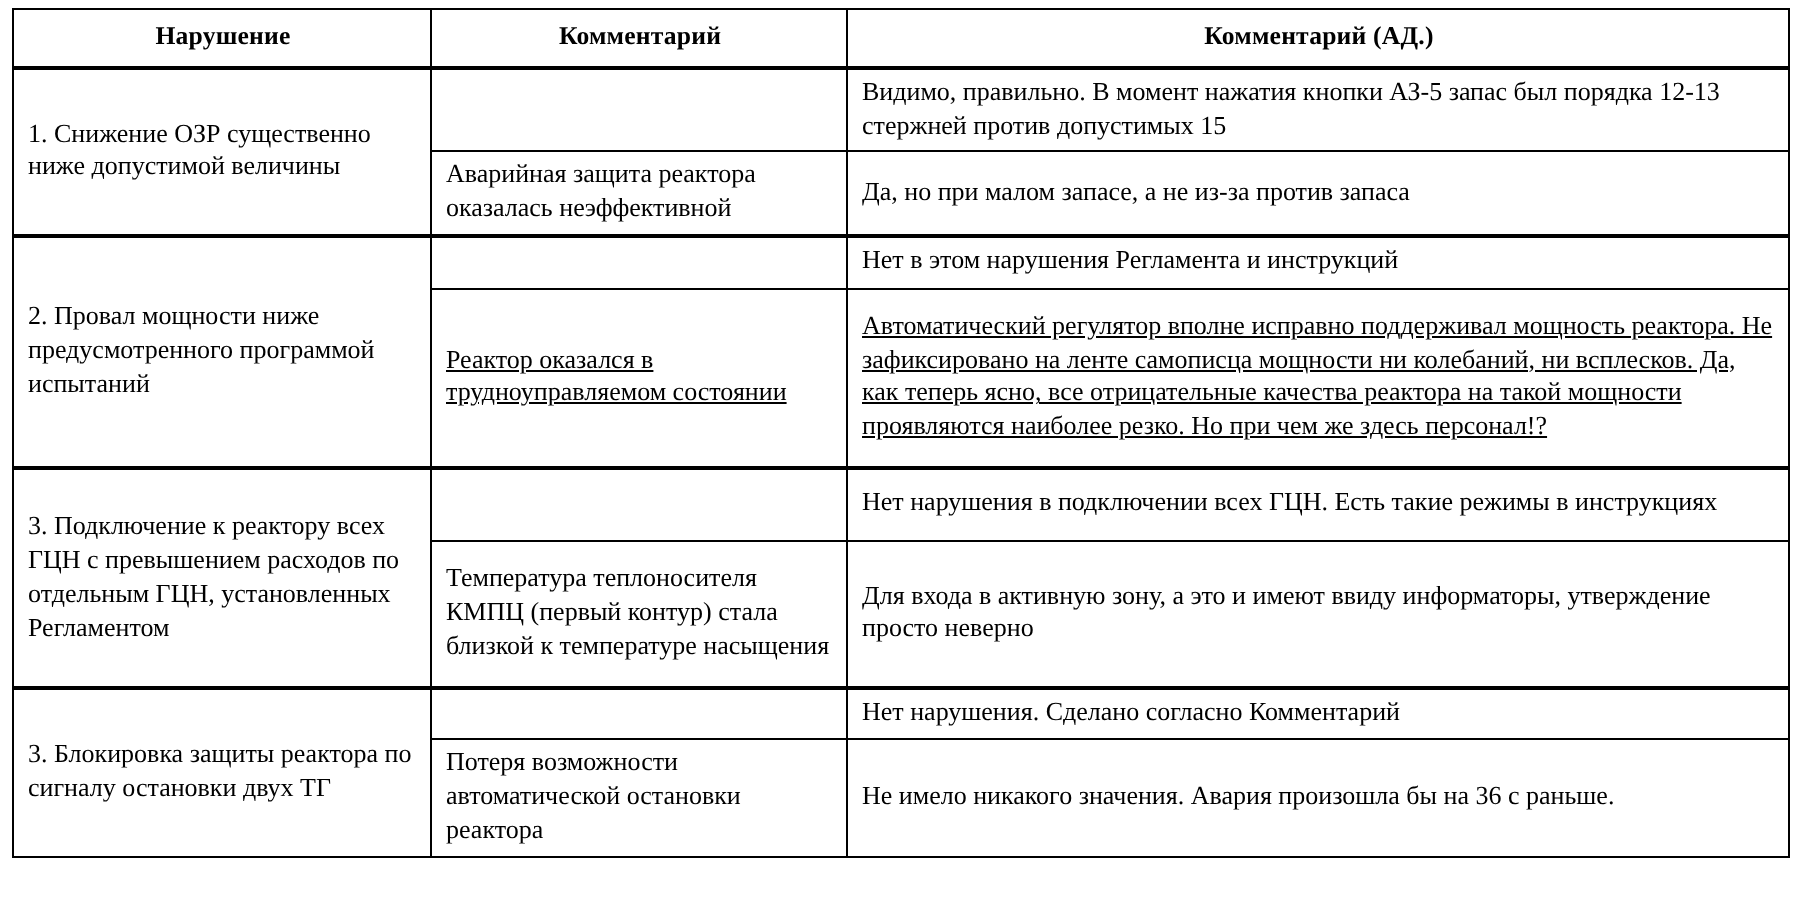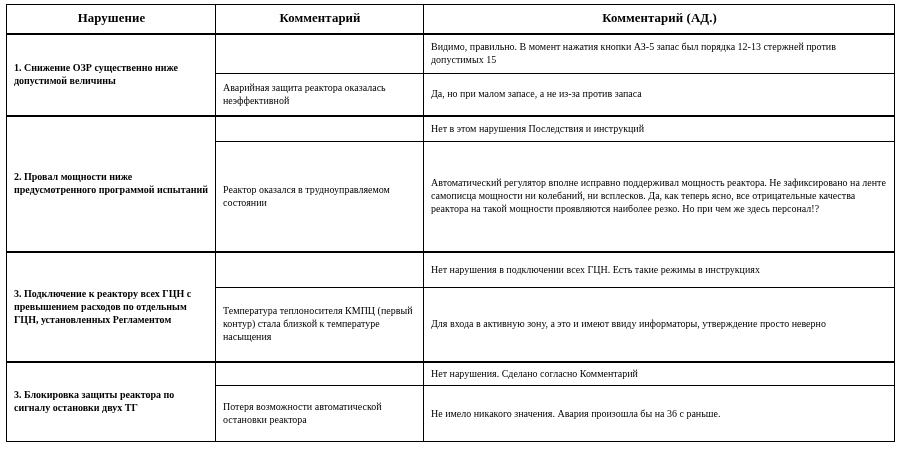--- a/index.html
+++ b/index.html
@@ -36,21 +36,21 @@
 
   table.violations col.c-violation { width: 209px; }
   table.violations col.c-consequence { width: 208px; }
   table.violations col.c-comment { width: 471px; }
 
   table.violations td,
   table.violations th {
     border: 1px solid #000000;
     vertical-align: middle;
     padding: 3px 6px 4px 7px;
-    font-size: 10px;
+    font-size: 13px;
     line-height: 1.30;
     text-align: left;
     box-sizing: border-box;
     background: #ffffff;
   }
 
   table.violations thead th {
     text-align: center;
     font-weight: bold;
     font-size: 12.8px;
@@ -63,40 +63,39 @@
 
   
   tr.section-start > td {
     border-top: 2px solid #000000;
   }
 
   td.violation-cell {
     vertical-align: middle;
     padding-left: 7px;
     padding-right: 4px;
-    font-weight: bold;
   }
 
   td.consequence-cell {
     vertical-align: middle;
   }
 
   td.comment-cell {
     vertical-align: middle;
   }
 
   td.empty-cell {
     padding: 0;
   }
 
   
   tr.r-h1 td { height: 40px; }
   tr.r-h2 td { height: 42px; }
   tr.r-h3 td { height: 26px; }
-  tr.r-h4 td { height: 110px; }
+  tr.r-h4 td { height: 90px; text-decoration: underline; }
   tr.r-h5 td { height: 36px; }
   tr.r-h6 td { height: 74px; }
   tr.r-h7 td { height: 24px; }
   tr.r-h8 td { height: 56px; }
 </style>
 </head>
 <body>
 
 <div class="page">
 
@@ -123,21 +122,21 @@
         <td class="comment-cell">Видимо, правильно. В момент нажатия кнопки АЗ-5 запас был порядка 12-13 стержней против допустимых 15</td>
       </tr>
       <tr class="r-h2">
         <td class="consequence-cell">Аварийная защита реактора оказалась неэффективной</td>
         <td class="comment-cell">Да, но при малом запасе, а не из-за против запаса</td>
       </tr>
 
       <tr class="section-start r-h3">
         <td class="violation-cell" rowspan="2">2. Провал мощности ниже предусмотренного программой испытаний</td>
         <td class="consequence-cell empty-cell"></td>
-        <td class="comment-cell">Нет в этом нарушения Последствия и инструкций</td>
+        <td class="comment-cell">Нет в этом нарушения Регламента и инструкций</td>
       </tr>
       <tr class="r-h4">
         <td class="consequence-cell">Реактор оказался в трудноуправляемом состоянии</td>
         <td class="comment-cell">Автоматический регулятор вполне исправно поддерживал мощность реактора. Не зафиксировано на ленте самописца мощности ни колебаний, ни всплесков. Да, как теперь ясно, все отрицательные качества реактора на такой мощности проявляются наиболее резко. Но при чем же здесь персонал!?</td>
       </tr>
 
       <tr class="section-start r-h5">
         <td class="violation-cell" rowspan="2">3. Подключение к реактору всех ГЦН с превышением расходов по отдельным ГЦН, установленных Регламентом</td>
         <td class="consequence-cell empty-cell"></td>
         <td class="comment-cell">Нет нарушения в подключении всех ГЦН. Есть такие режимы в инструкциях</td>

